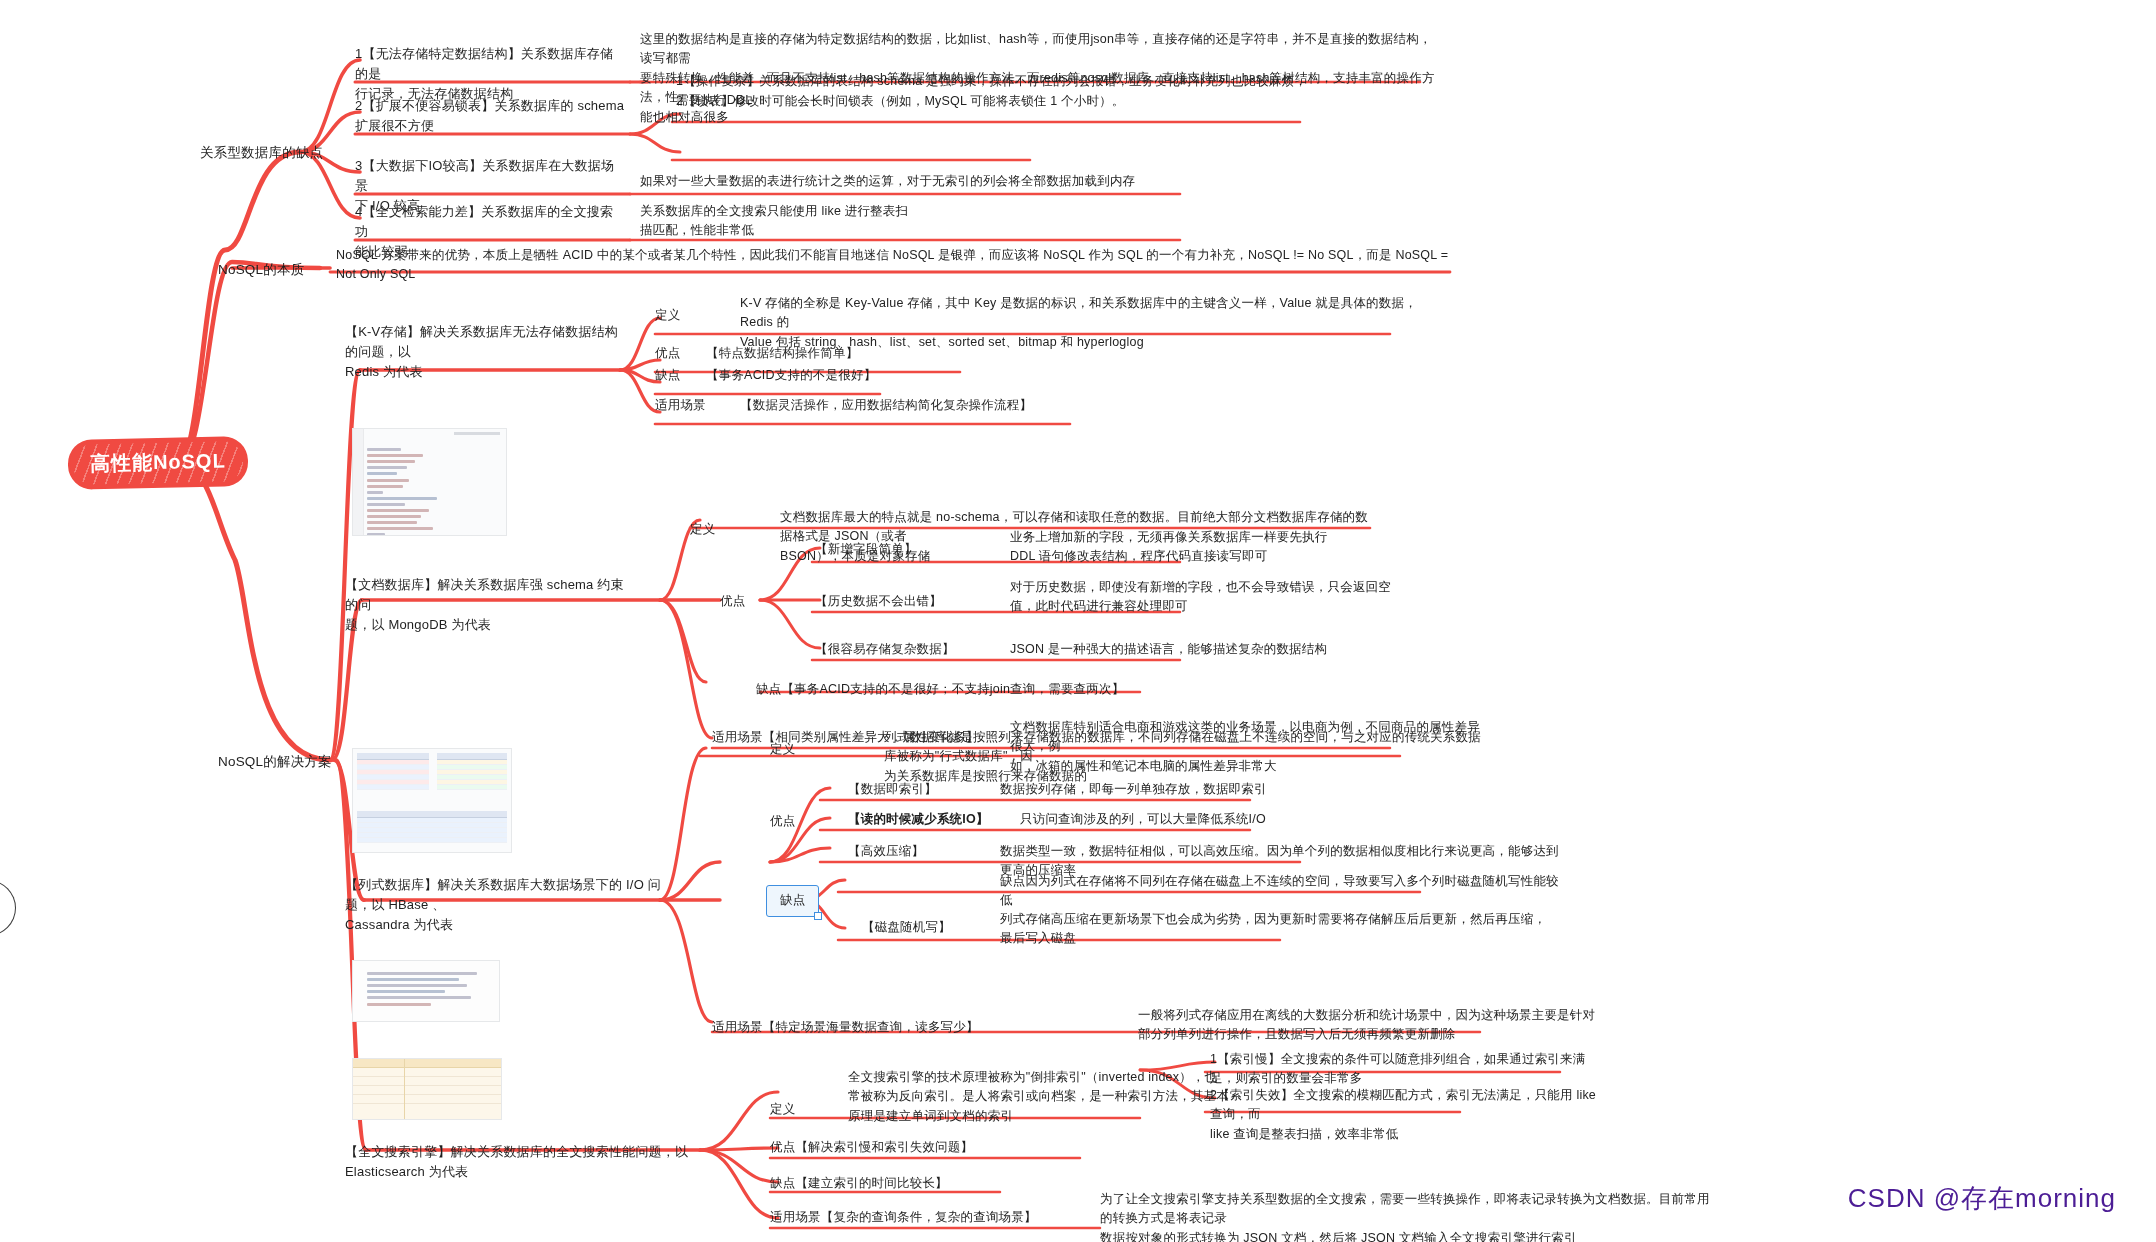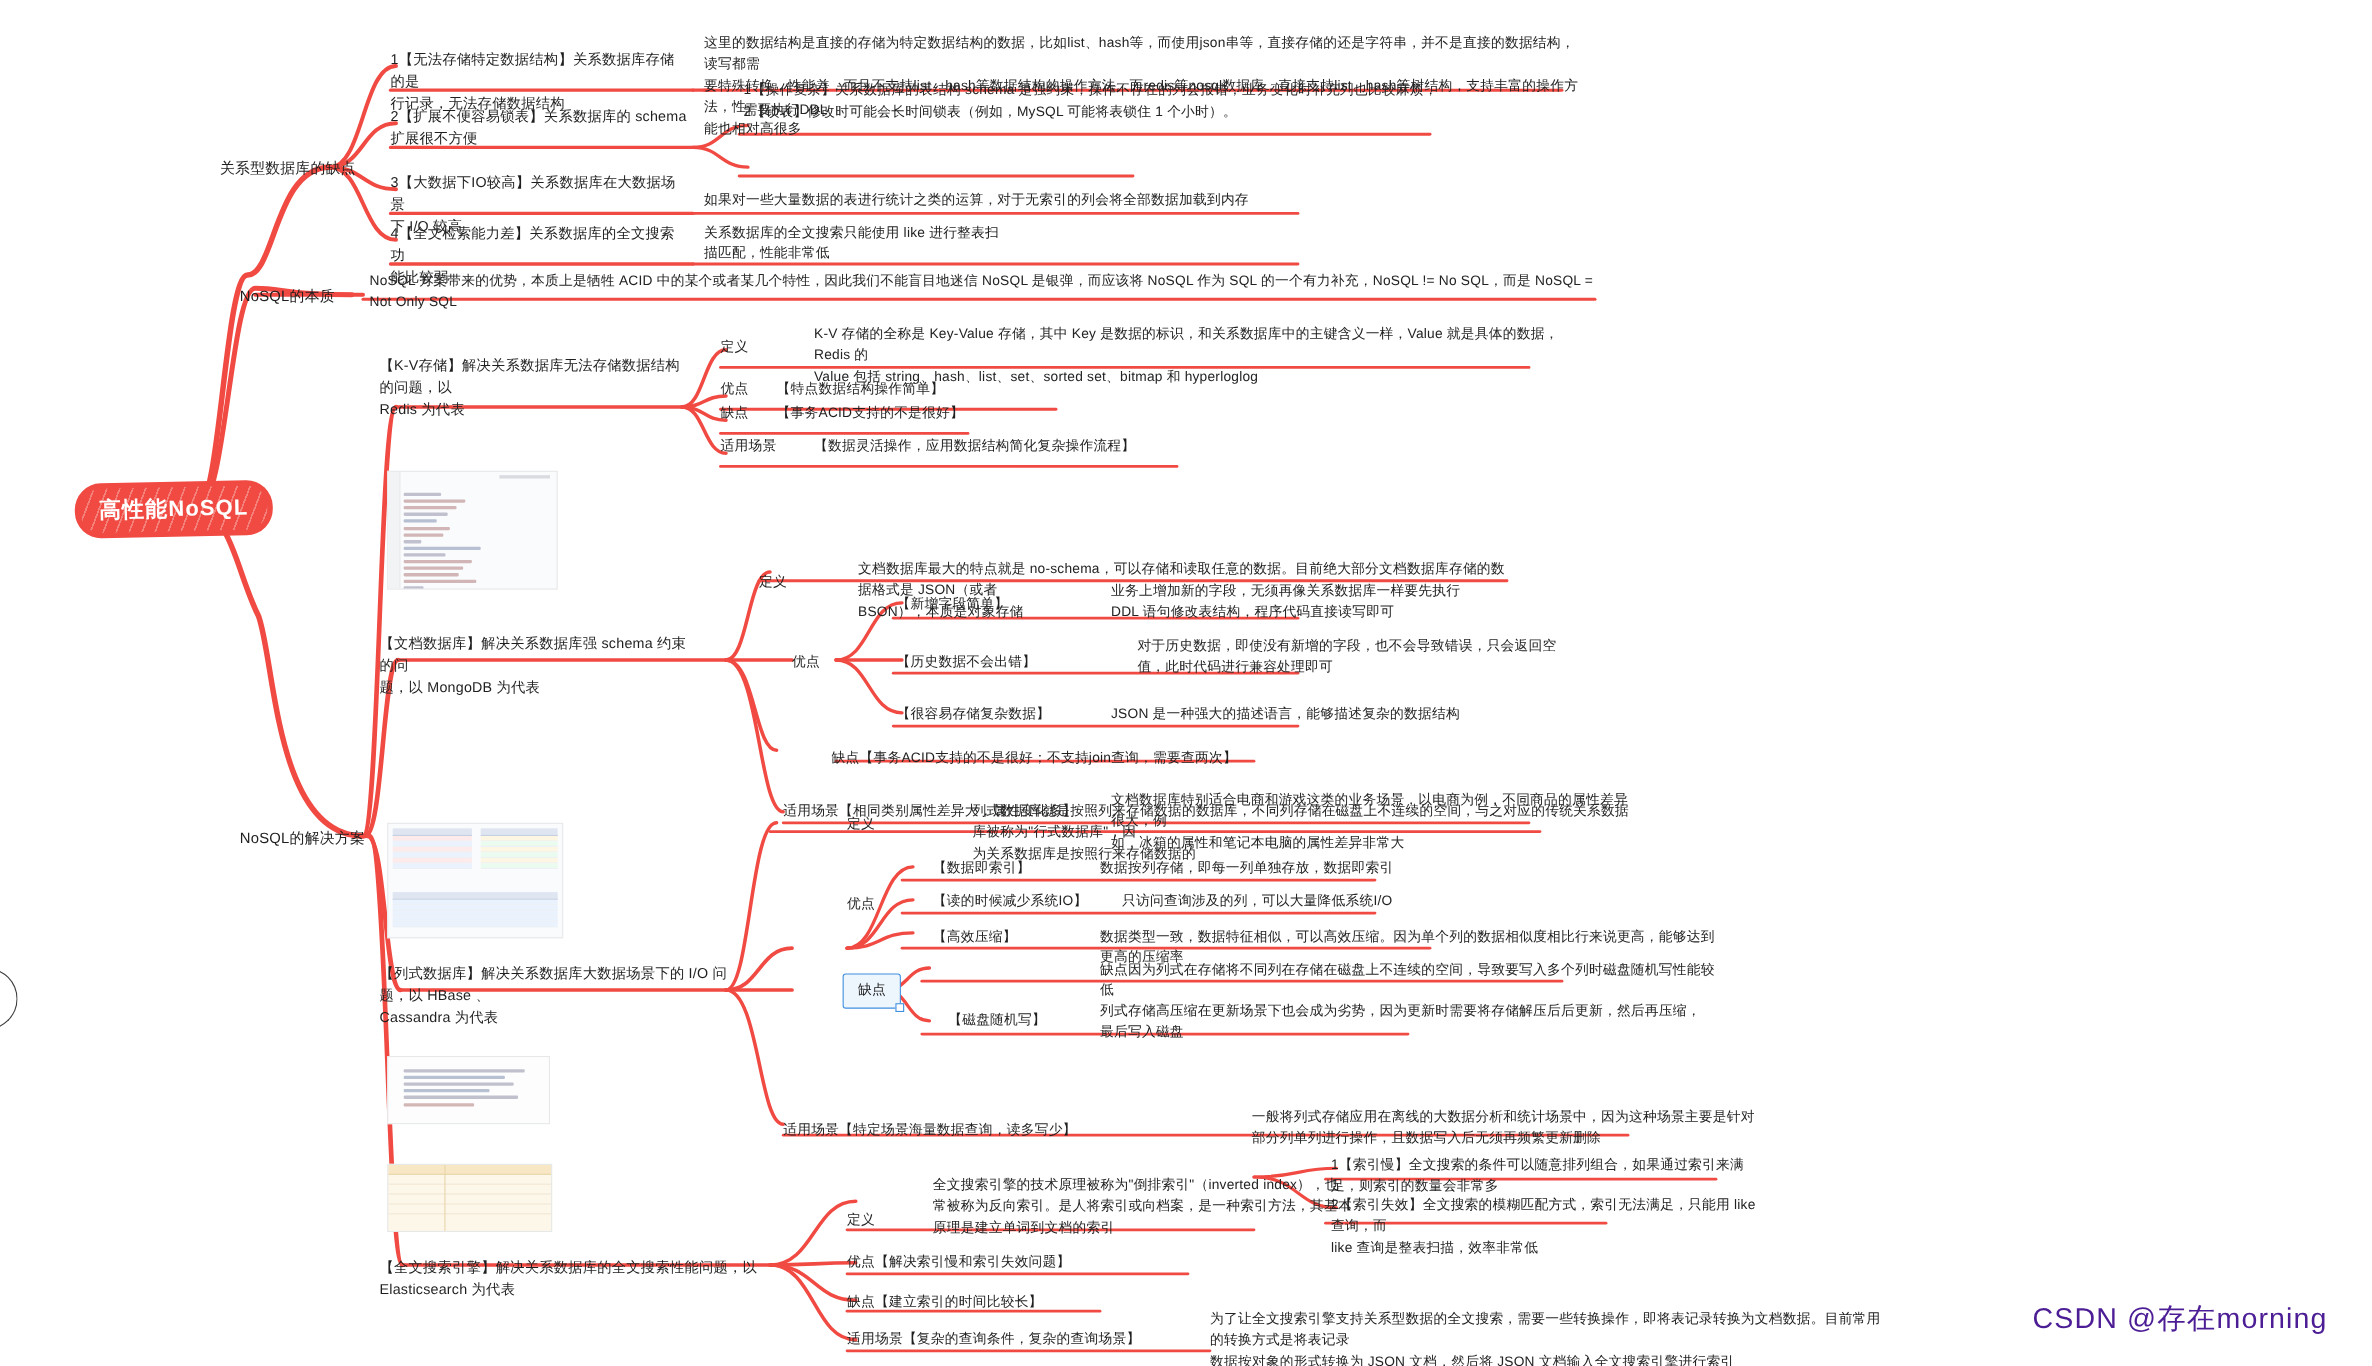--- a/index.html
+++ b/index.html
@@ -325,21 +325,21 @@
 
   <div class="node l3" style="left:690px; top:520px;">定义</div>
   <div class="node leafdesc" style="left:780px; top:508px; width:600px;">文档数据库最大的特点就是 no-schema，可以存储和读取任意的数据。目前绝大部分文档数据库存储的数据格式是 JSON（或者
 BSON），本质是对象存储</div>
 
   <div class="node l3" style="left:720px; top:592px;">优点</div>
   <div class="node l3" style="left:815px; top:540px;">【新增字段简单】</div>
   <div class="node leafdesc" style="left:1010px; top:528px; width:420px;">业务上增加新的字段，无须再像关系数据库一样要先执行
 DDL 语句修改表结构，程序代码直接读写即可</div>
   <div class="node l3" style="left:815px; top:592px;">【历史数据不会出错】</div>
-  <div class="node leafdesc" style="left:1010px; top:578px; width:420px;margin-left:24px;">对于历史数据，即使没有新增的字段，也不会导致错误，只会返回空
+  <div class="node leafdesc" style="left:1010px; top:578px; width:420px;">对于历史数据，即使没有新增的字段，也不会导致错误，只会返回空
 值，此时代码进行兼容处理即可</div>
   <div class="node l3" style="left:815px; top:640px;">【很容易存储复杂数据】</div>
   <div class="node leafdesc" style="left:1010px; top:640px; width:480px;">JSON 是一种强大的描述语言，能够描述复杂的数据结构</div>
 
   <div class="node l3" style="left:756px; top:680px;">缺点【事务ACID支持的不是很好；不支持join查询，需要查两次】</div>
 
   <div class="node l3" style="left:712px; top:728px;">适用场景【相同类别属性差异大，属性变化多】</div>
   <div class="node leafdesc" style="left:1010px; top:718px; width:480px;">文档数据库特别适合电商和游戏这类的业务场景，以电商为例，不同商品的属性差异很大，例
 如，冰箱的属性和笔记本电脑的属性差异非常大</div>
 
@@ -374,21 +374,21 @@
   <div class="node l2" style="left:345px; top:875px; width:330px;">【列式数据库】解决关系数据库大数据场景下的 I/O 问题，以 HBase 、
 Cassandra 为代表</div>
 
   <div class="node l3" style="left:770px; top:740px;">定义</div>
   <div class="node leafdesc" style="left:840px; top:728px; width:600px;margin-left:44px;">列式数据库就是按照列来存储数据的数据库，不同列存储在磁盘上不连续的空间，与之对应的传统关系数据库被称为"行式数据库"，因
 为关系数据库是按照行来存储数据的</div>
 
   <div class="node l3" style="left:770px; top:812px;">优点</div>
   <div class="node l3" style="left:848px; top:780px;">【数据即索引】</div>
   <div class="node leafdesc" style="left:1000px; top:780px; width:420px;">数据按列存储，即每一列单独存放，数据即索引</div>
-  <div class="node l3" style="left:848px; top:810px;">【读的时候减少系统IO】</div>
+  <div class="node l3" style="left:848px; top:810px;font-weight:bold;">【读的时候减少系统IO】</div>
   <div class="node leafdesc" style="left:1020px; top:810px; width:420px;">只访问查询涉及的列，可以大量降低系统I/O</div>
   <div class="node l3" style="left:848px; top:842px;">【高效压缩】</div>
   <div class="node leafdesc" style="left:1000px; top:842px; width:560px;">数据类型一致，数据特征相似，可以高效压缩。因为单个列的数据相似度相比行来说更高，能够达到更高的压缩率</div>
 
   <div class="node l3 selected" style="left:766px; top:885px;">缺点</div>
   <div class="node l3" style="left:862px; top:918px;">【磁盘随机写】</div>
   <div class="node leafdesc" style="left:1000px; top:872px; width:560px;">缺点因为列式在存储将不同列在存储在磁盘上不连续的空间，导致要写入多个列时磁盘随机写性能较低</div>
 
   <div class="node leafdesc" style="left:1000px; top:910px; width:560px;">列式存储高压缩在更新场景下也会成为劣势，因为更新时需要将存储解压后后更新，然后再压缩，
 最后写入磁盘</div>

